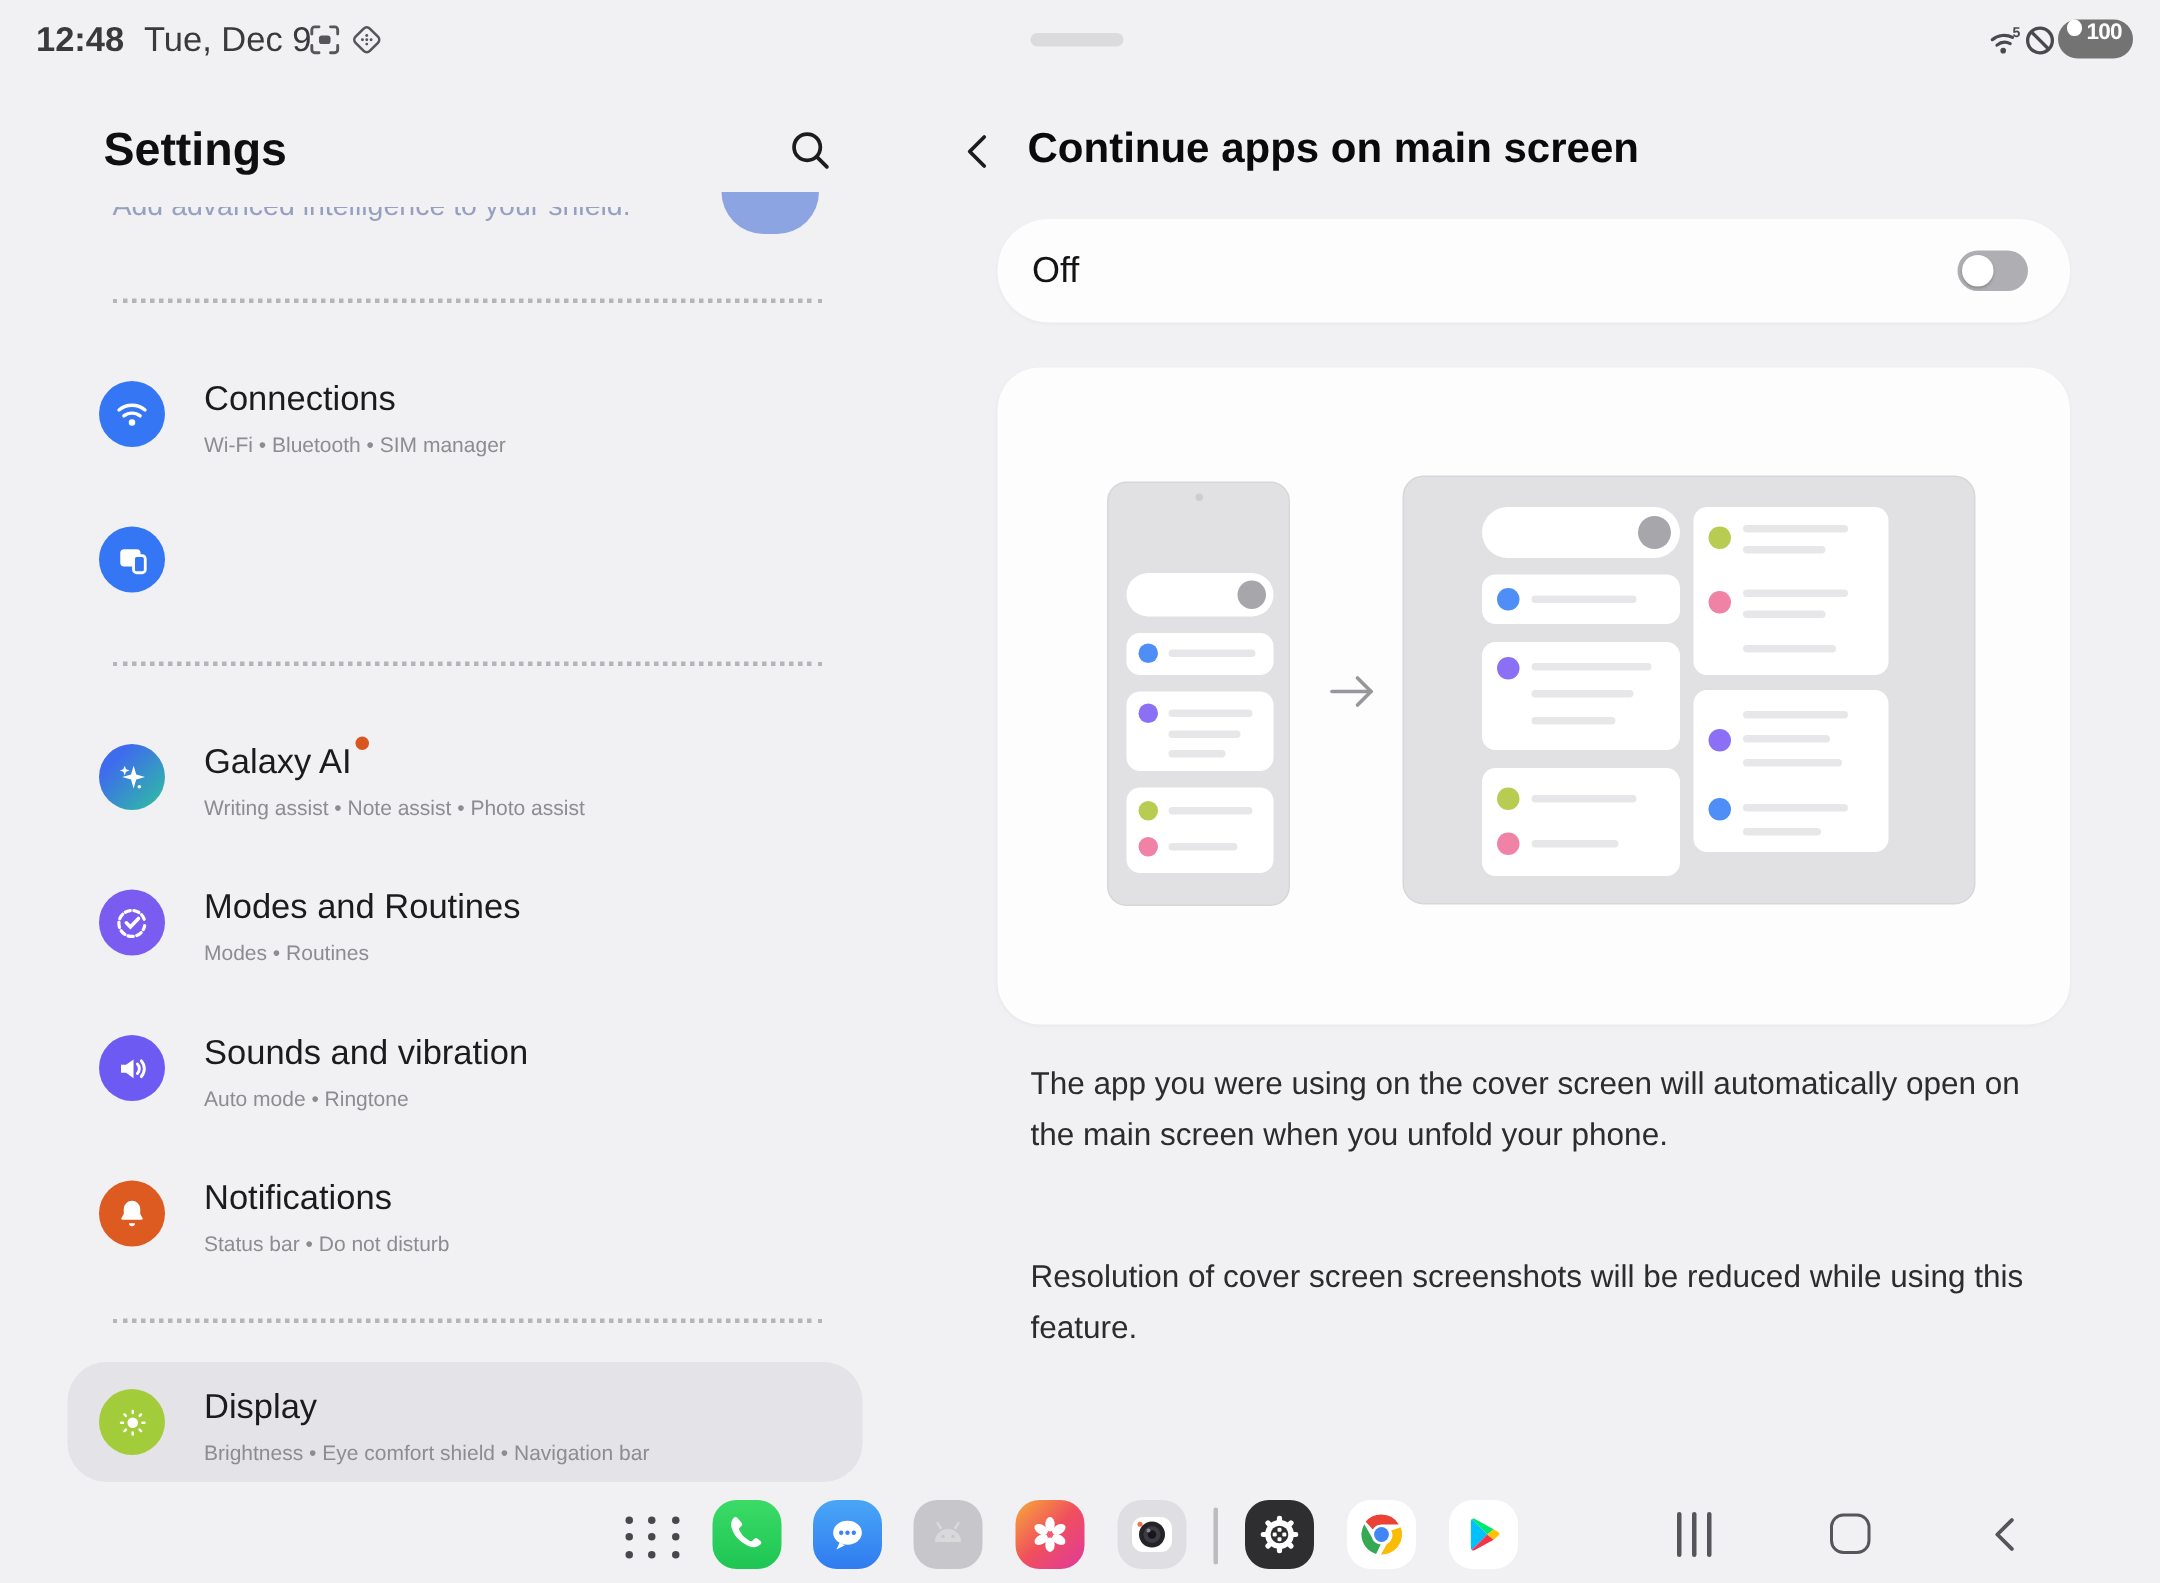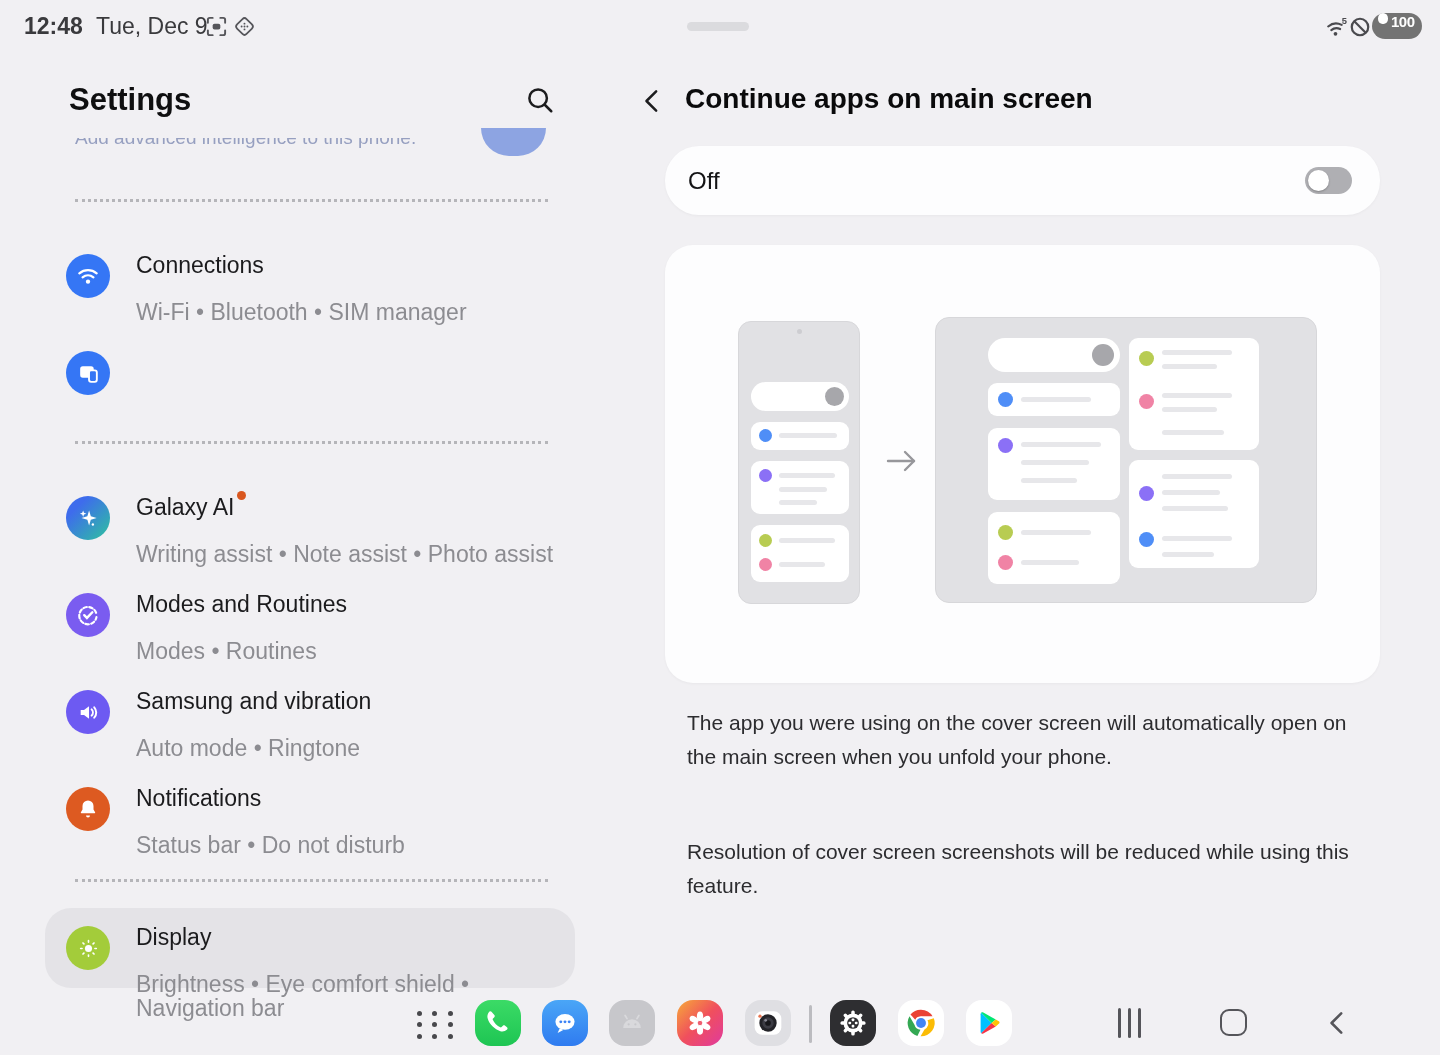--- a/index.html
+++ b/index.html
@@ -28,21 +28,21 @@
   .banner-clip { left:75px; top:138px; width:390px; height:17px; overflow:hidden; }
   .banner-clip span { display:block; margin-top:-11px; font-size:19px; color:#8792b8; opacity:.85; }
   .banner-circle { left:481px; top:128px; width:65px; height:28px; background:#8da4e2;
                    border-radius:0 0 60px 60px; }
   .dotted { left:75px; width:473px; border-top:3px dotted #b5b5b9; height:0; }
 
   .row { left:66px; display:flex; gap:26px; align-items:flex-start; cursor:pointer; }
   .circ { width:44px; height:44px; border-radius:50%; flex:0 0 44px; display:flex;
           align-items:center; justify-content:center; margin-top:3px; }
   .row-title { font-size:23px; font-weight:400; color:#1b1b1d; line-height:29px; }
-  .row-sub { font-size:23px; color:#8c8c91; line-height:24px; margin-top:20px; }
+  .row-sub { font-size:14px; color:#8c8c91; line-height:24px; margin-top:4px; }
   .ai-dot { display:inline-block; width:9px; height:9px; background:#d9571f; border-radius:50%;
             vertical-align:top; margin:-2px 0 0 3px; }
   .selected-row { left:45px; top:908px; width:530px; height:80px; background:#e4e3e7;
                   border-radius:26px; cursor:pointer; }
   .selected-row .row { position:absolute; left:21px; top:15px; }
 
   
   .back-btn { left:641px; top:87px; width:30px; height:30px; cursor:pointer; }
   .detail-title { left:685px; top:83px; font-size:28px; font-weight:700; color:#0a0a0b; }
   .off-card { left:665px; top:146px; width:715px; height:69px; background:#fdfdfe; border-radius:34px;
@@ -128,21 +128,21 @@
 
 <div class="abs settings-title">Settings</div>
 <div class="abs search-btn">
   <svg width="30" height="30" viewBox="0 0 24 24" fill="none" stroke="#1c1c1e" stroke-width="2" stroke-linecap="round">
     <circle cx="10.5" cy="10.5" r="7"></circle>
       <line x1="15.8" y1="15.8" x2="21" y2="21"></line>
   </svg>
 </div>
 
 <div class="abs banner-clip">
-  <span>Add advanced intelligence to this phone.</span>
+  <span>Add advanced intelligence to your shield.</span>
 </div>
 <div class="abs banner-circle"></div>
 
 <div class="abs dotted" style="top:199px;"></div>
 
 <div class="abs row" style="top:251px;">
   <div class="circ" style="background:#3576f5;">
     <svg width="26" height="26" viewBox="0 0 24 24" fill="none" stroke="#fff" stroke-width="2.1" stroke-linecap="round">
       <path d="M4 9.5 a12.5 12.5 0 0 1 16 0"></path>
         <path d="M7 13.2 a8 8 0 0 1 10 0"></path>
@@ -195,21 +195,21 @@
 
 <div class="abs row" style="top:687px;">
   <div class="circ" style="background:#6d5af2;">
     <svg width="25" height="25" viewBox="0 0 24 24" fill="#fff" stroke="none">
       <path d="M4.5 9.5 h3.2 L12.5 6 v12 l-4.8-3.5 H4.5 z"></path>
       <path d="M15 9 a4.3 4.3 0 0 1 0 6" fill="none" stroke="#fff" stroke-width="1.9" stroke-linecap="round"></path>
       <path d="M17.5 7 a7.5 7.5 0 0 1 0 10" fill="none" stroke="#fff" stroke-width="1.9" stroke-linecap="round"></path>
     </svg>
   </div>
   <div>
-    <div class="row-title">Samsung and vibration</div>
+    <div class="row-title">Sounds and vibration</div>
     <div class="row-sub">Auto mode  •  Ringtone</div>
   </div>
 </div>
 
 <div class="abs row" style="top:784px;">
   <div class="circ" style="background:#dd5a21;">
     <svg width="24" height="24" viewBox="0 0 24 24" fill="#fff">
       <path d="M12 3.5 a5.5 5.5 0 0 1 5.5 5.5 v3.4 l1.6 2.8 a.7.7 0 0 1 -.6 1 H5.5 a.7.7 0 0 1 -.6 -1 L6.5 12.4 V9 A5.5 5.5 0 0 1 12 3.5 z"></path>
       <path d="M10 18.5 h4 a2 2 0 0 1 -4 0 z"></path>
     </svg>

